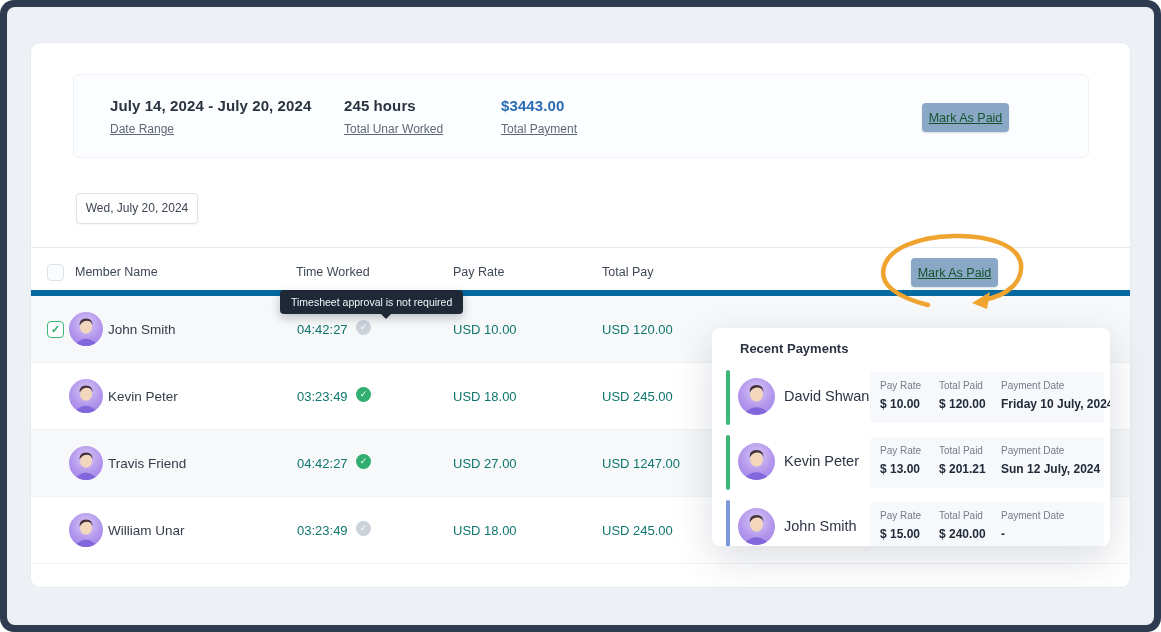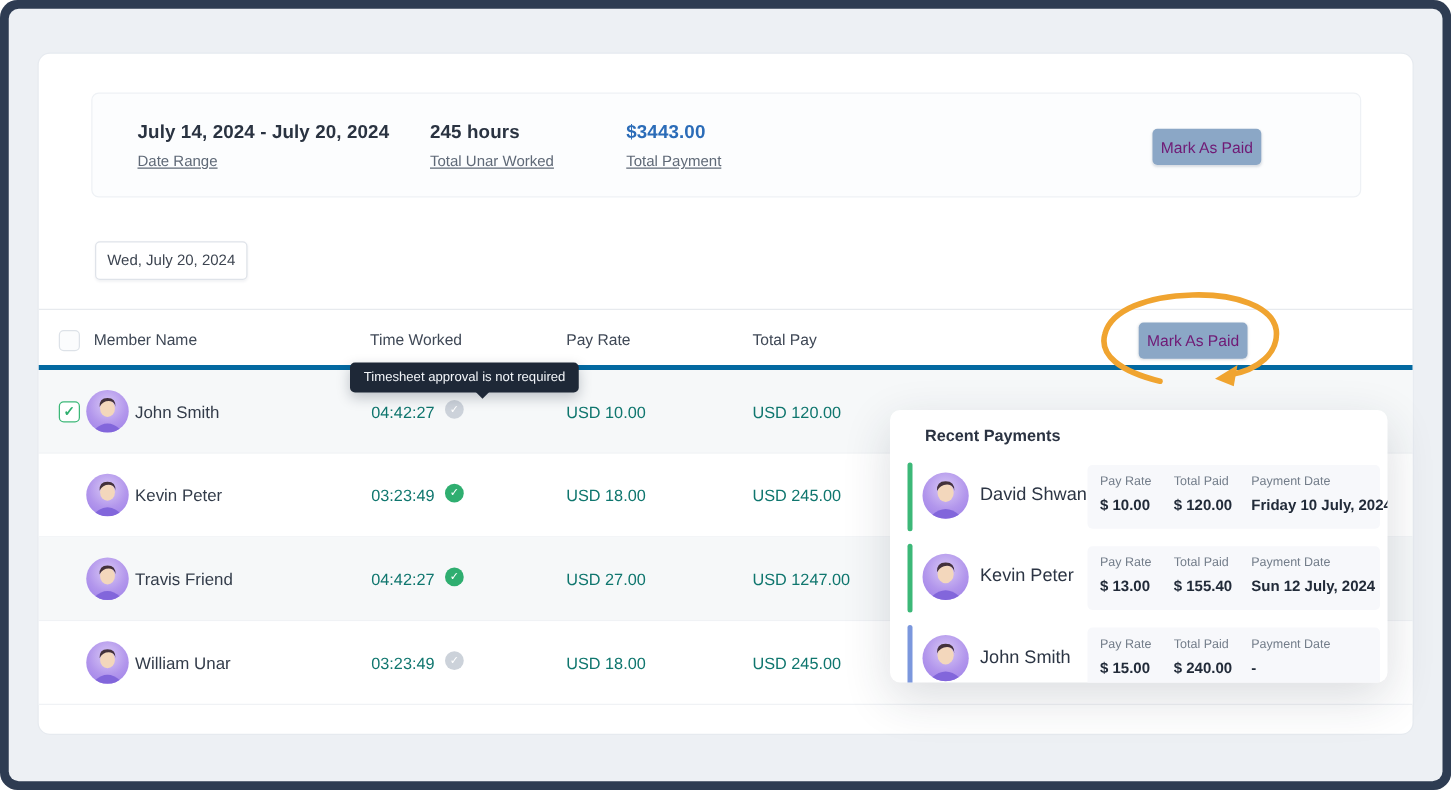--- a/index.html
+++ b/index.html
@@ -17,34 +17,34 @@
   .summary-card { position:absolute; left:42px; top:31px; width:1016px; height:84px;
                   background:#fcfdfe; border:1px solid #eef1f5; border-radius:6px; }
   .sum-col { position:absolute; top:22px; }
   .sum-col.c1 { left:36px; }
   .sum-col.c2 { left:270px; }
   .sum-col.c3 { left:427px; }
   .sum-value { font-size:15px; font-weight:700; color:#2a3341; letter-spacing:.1px; }
   .sum-value.blue { color:#2b6cb8; }
   .sum-label { font-size:12px; color:#5f6977; margin-top:8px;text-decoration:underline; }
 
-  .btn-paid { background:#8ba7c6; color:#701a75; font-size:12.5px; border:none; border-radius:4px;
+  .btn-paid { background:#8ba7c6; color:#14532d; font-size:12.5px; border:none; border-radius:4px;
               font-family:"Liberation Sans", sans-serif; cursor:pointer;
-              box-shadow:0 1px 2px rgba(50,70,100,.18); }
+              box-shadow:0 1px 2px rgba(50,70,100,.18);text-decoration:underline; }
   .sum-btn { position:absolute; right:79px; top:28px; width:87px; height:29px; }
 
   
   .date-chip { position:absolute; left:45px; top:150px; width:122px; height:31px;
                background:#ffffff; border:1px solid #dfe3e9; border-radius:4px;
                box-shadow:0 1px 2px rgba(40,55,80,.06);
                font-size:12px; color:#3c4450; text-align:center; line-height:29px; }
 
   
   .thead { position:absolute; left:0; top:204px; width:100%; height:49px;
-           border-top:1px solid #e7eaee; border-bottom:4px solid #0369a1;padding-left:35px; }
+           border-top:1px solid #e7eaee; border-bottom:6px solid #0369a1;padding-left:35px; }
   .th { position:absolute; top:17px; font-size:12.5px; color:#3f4856; }
   .th.h-name  { left:44px; }
   .th.h-time  { left:265px; }
   .th.h-rate  { left:422px; }
   .th.h-total { left:571px; }
   .table-btn { position:absolute; left:880px; top:10px; width:87px; height:29px; }
 
   .checkbox { position:absolute; width:17px; height:17px; border:1px solid #dde2e8;
               border-radius:4px; background:#fbfcfd; display:flex; align-items:center;
               justify-content:center; }
@@ -269,21 +269,21 @@
               </svg>
           </span>
           <span class="p-name">Kevin Peter</span>
           <span class="p-stats">
             <span class="p-col col-rate">
                 <div class="p-col-label">Pay Rate</div>
                 <div class="p-col-value">$ 13.00</div>
               </span>
             <span class="p-col col-paid">
                 <div class="p-col-label">Total Paid</div>
-                <div class="p-col-value">$ 155.40</div>
+                <div class="p-col-value">$ 201.21</div>
               </span>
             <span class="p-col col-date">
                 <div class="p-col-label">Payment Date</div>
                 <div class="p-col-value">Sun 12 July, 2024</div>
               </span>
           </span>
         </div>
 
         <div class="p-row">
           <span class="p-bar blue"></span>

